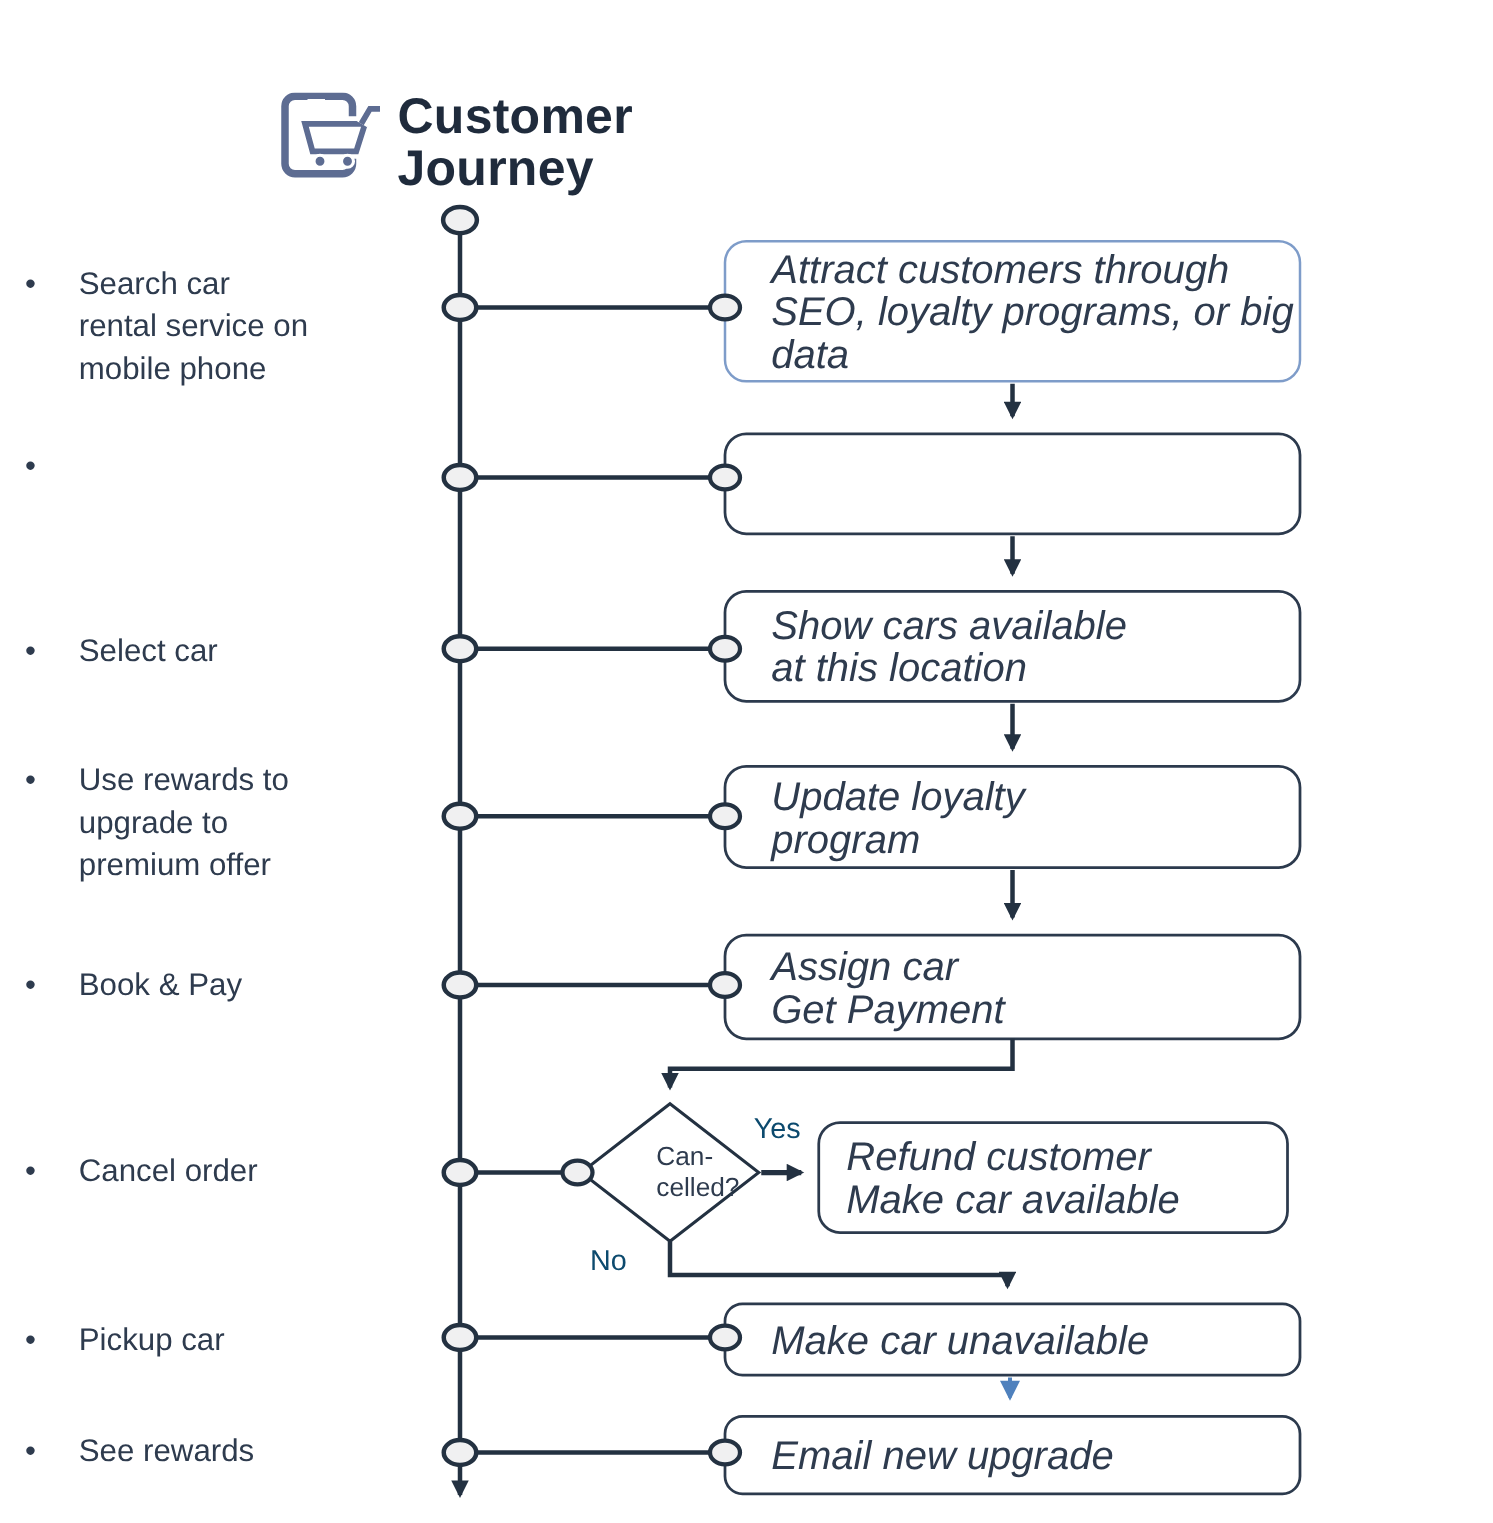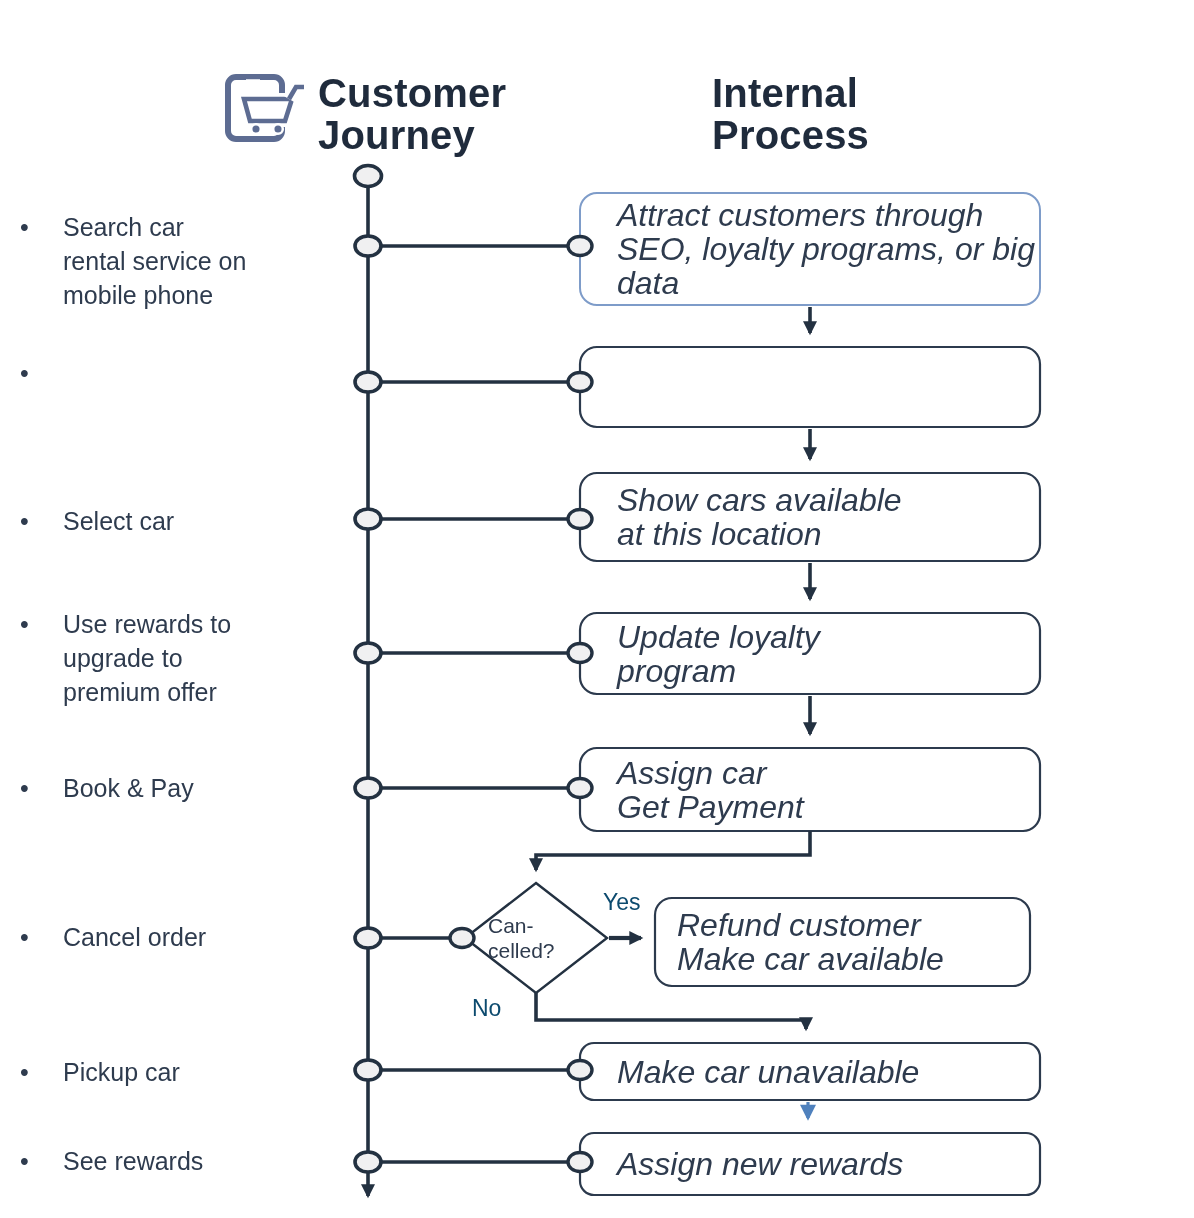--- a/index.html
+++ b/index.html
@@ -107,22 +107,20 @@
     <polygon points="20,25 68,25 61,47 26,47" fill="#ffffff" stroke="#ffffff" stroke-width="12"></polygon>
     <polygon points="20,25 68,25 61,47 26,47" fill="#ffffff" stroke="#5d6c92" stroke-width="4.6"></polygon>
     <path d="M65 25 L72 13 L80 13" fill="none" stroke="#ffffff" stroke-width="11"></path>
     <path d="M65 25 L72 13 L80 13" fill="none" stroke="#5d6c92" stroke-width="4.6"></path>
     <circle cx="32" cy="55" r="4.8" fill="#5d6c92" stroke="#ffffff" stroke-width="2.5"></circle>
     <circle cx="54" cy="55" r="4.8" fill="#5d6c92" stroke="#ffffff" stroke-width="2.5"></circle>
   </svg>
 
   <div class="abs title" style="left:318px;top:72px;">Customer
 Journey</div>
-  <div class="abs title" style="left:712px;top:72px;">Internal
-Process</div>
 
   <div class="abs bullet-item" style="left:12px;top:210px;">
       <span class="bullet-dot">•</span>
       <span class="bullet-text">Search car
 rental service on
 mobile phone</span>
     </div>
   <div class="abs bullet-item" style="left:12px;top:356px;">
       <span class="bullet-dot">•</span>
     </div>
@@ -158,20 +156,20 @@
 data</div>
   <div class="abs box-label" style="left:580px;top:473px;width:460px;height:88px;">Show cars available
 at this location</div>
   <div class="abs box-label" style="left:580px;top:748px;width:460px;height:83px;">Assign car
 Get Payment</div>
   <div class="abs box-label" style="left:580px;top:613px;width:460px;height:81px;">Update loyalty
 program</div>
   <div class="abs box-label" style="left:655px;top:898px;width:375px;height:88px;padding-left:22px;">Refund customer
 Make car available</div>
   <div class="abs box-label" style="left:580px;top:1043px;width:460px;height:57px;">Make car unavailable</div>
-  <div class="abs box-label" style="left:580px;top:1133px;width:460px;height:62px;">Assign new rewards</div>
+  <div class="abs box-label" style="left:580px;top:1133px;width:460px;height:62px;">Email new upgrade</div>
 
-  <div class="abs diamond-label" style="left:488px;top:913px;">Can-
+  <div class="abs diamond-label" style="left:525px;top:913px;">Can-
 celled?</div>
   <div class="abs branch-label" style="left:603px;top:889px;">Yes</div>
   <div class="abs branch-label" style="left:472px;top:995px;">No</div>
 
 </div>
 
 </body></html>

